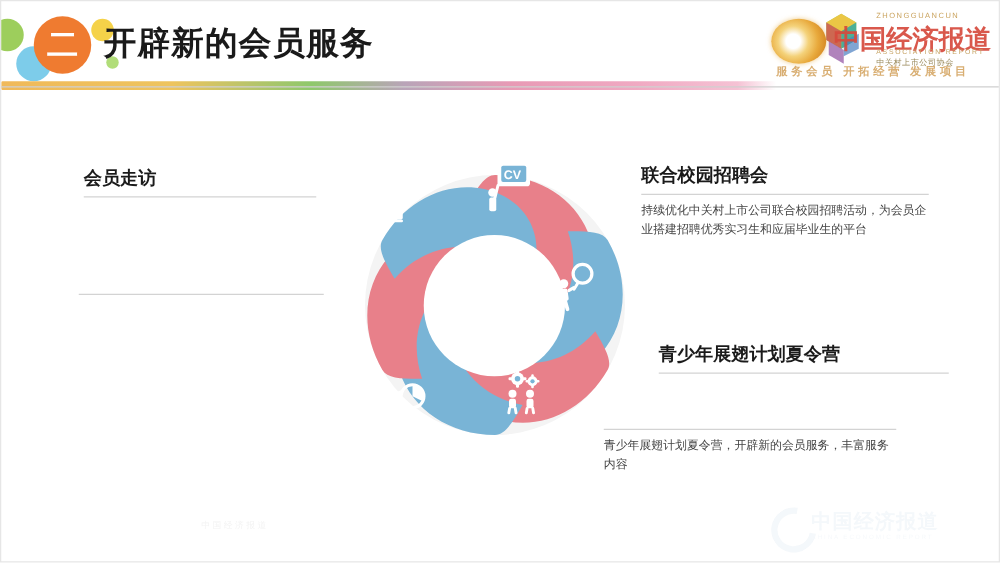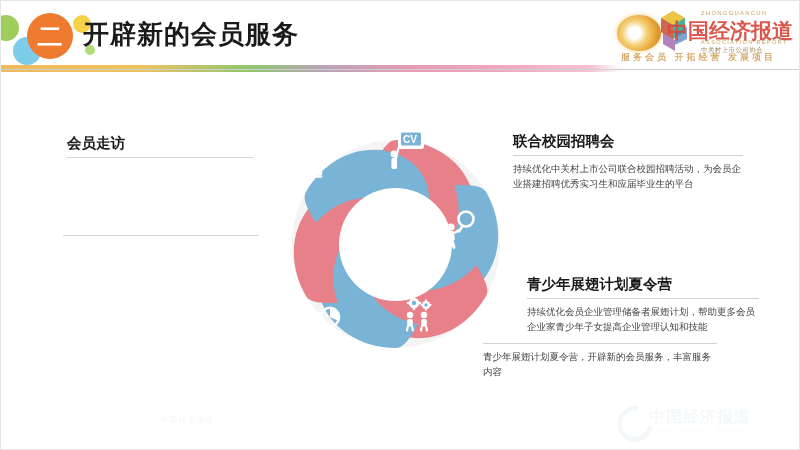--- a/index.html
+++ b/index.html
@@ -392,21 +392,20 @@
 
   <div class="callout right" id="co-4">
     <div class="c-title">联合校园招聘会</div>
     <div class="c-rule"></div>
     <div class="c-desc">持续优化中关村上市公司联合校园招聘活动，为会员企业搭建招聘优秀实习生和应届毕业生的平台</div>
   </div>
 
   <div class="callout right" id="co-5">
     <div class="c-title">青少年展翅计划夏令营</div>
     <div class="c-rule"></div>
-    <div class="c-desc">持续优化会员企业管理储备者展翅计划，帮助更多会员企业家青少年子女提高企业管理认知和技能</div>
   </div>
 
   <div class="callout right" id="co-6">
     <div class="c-rule"></div>
     <div class="c-desc">青少年展翅计划夏令营，开辟新的会员服务，丰富服务内容</div>
   </div>
 
   <div id="watermark-br">
     <div id="wm-icon"></div>
     <div id="wm-text">中国经济报道</div>

